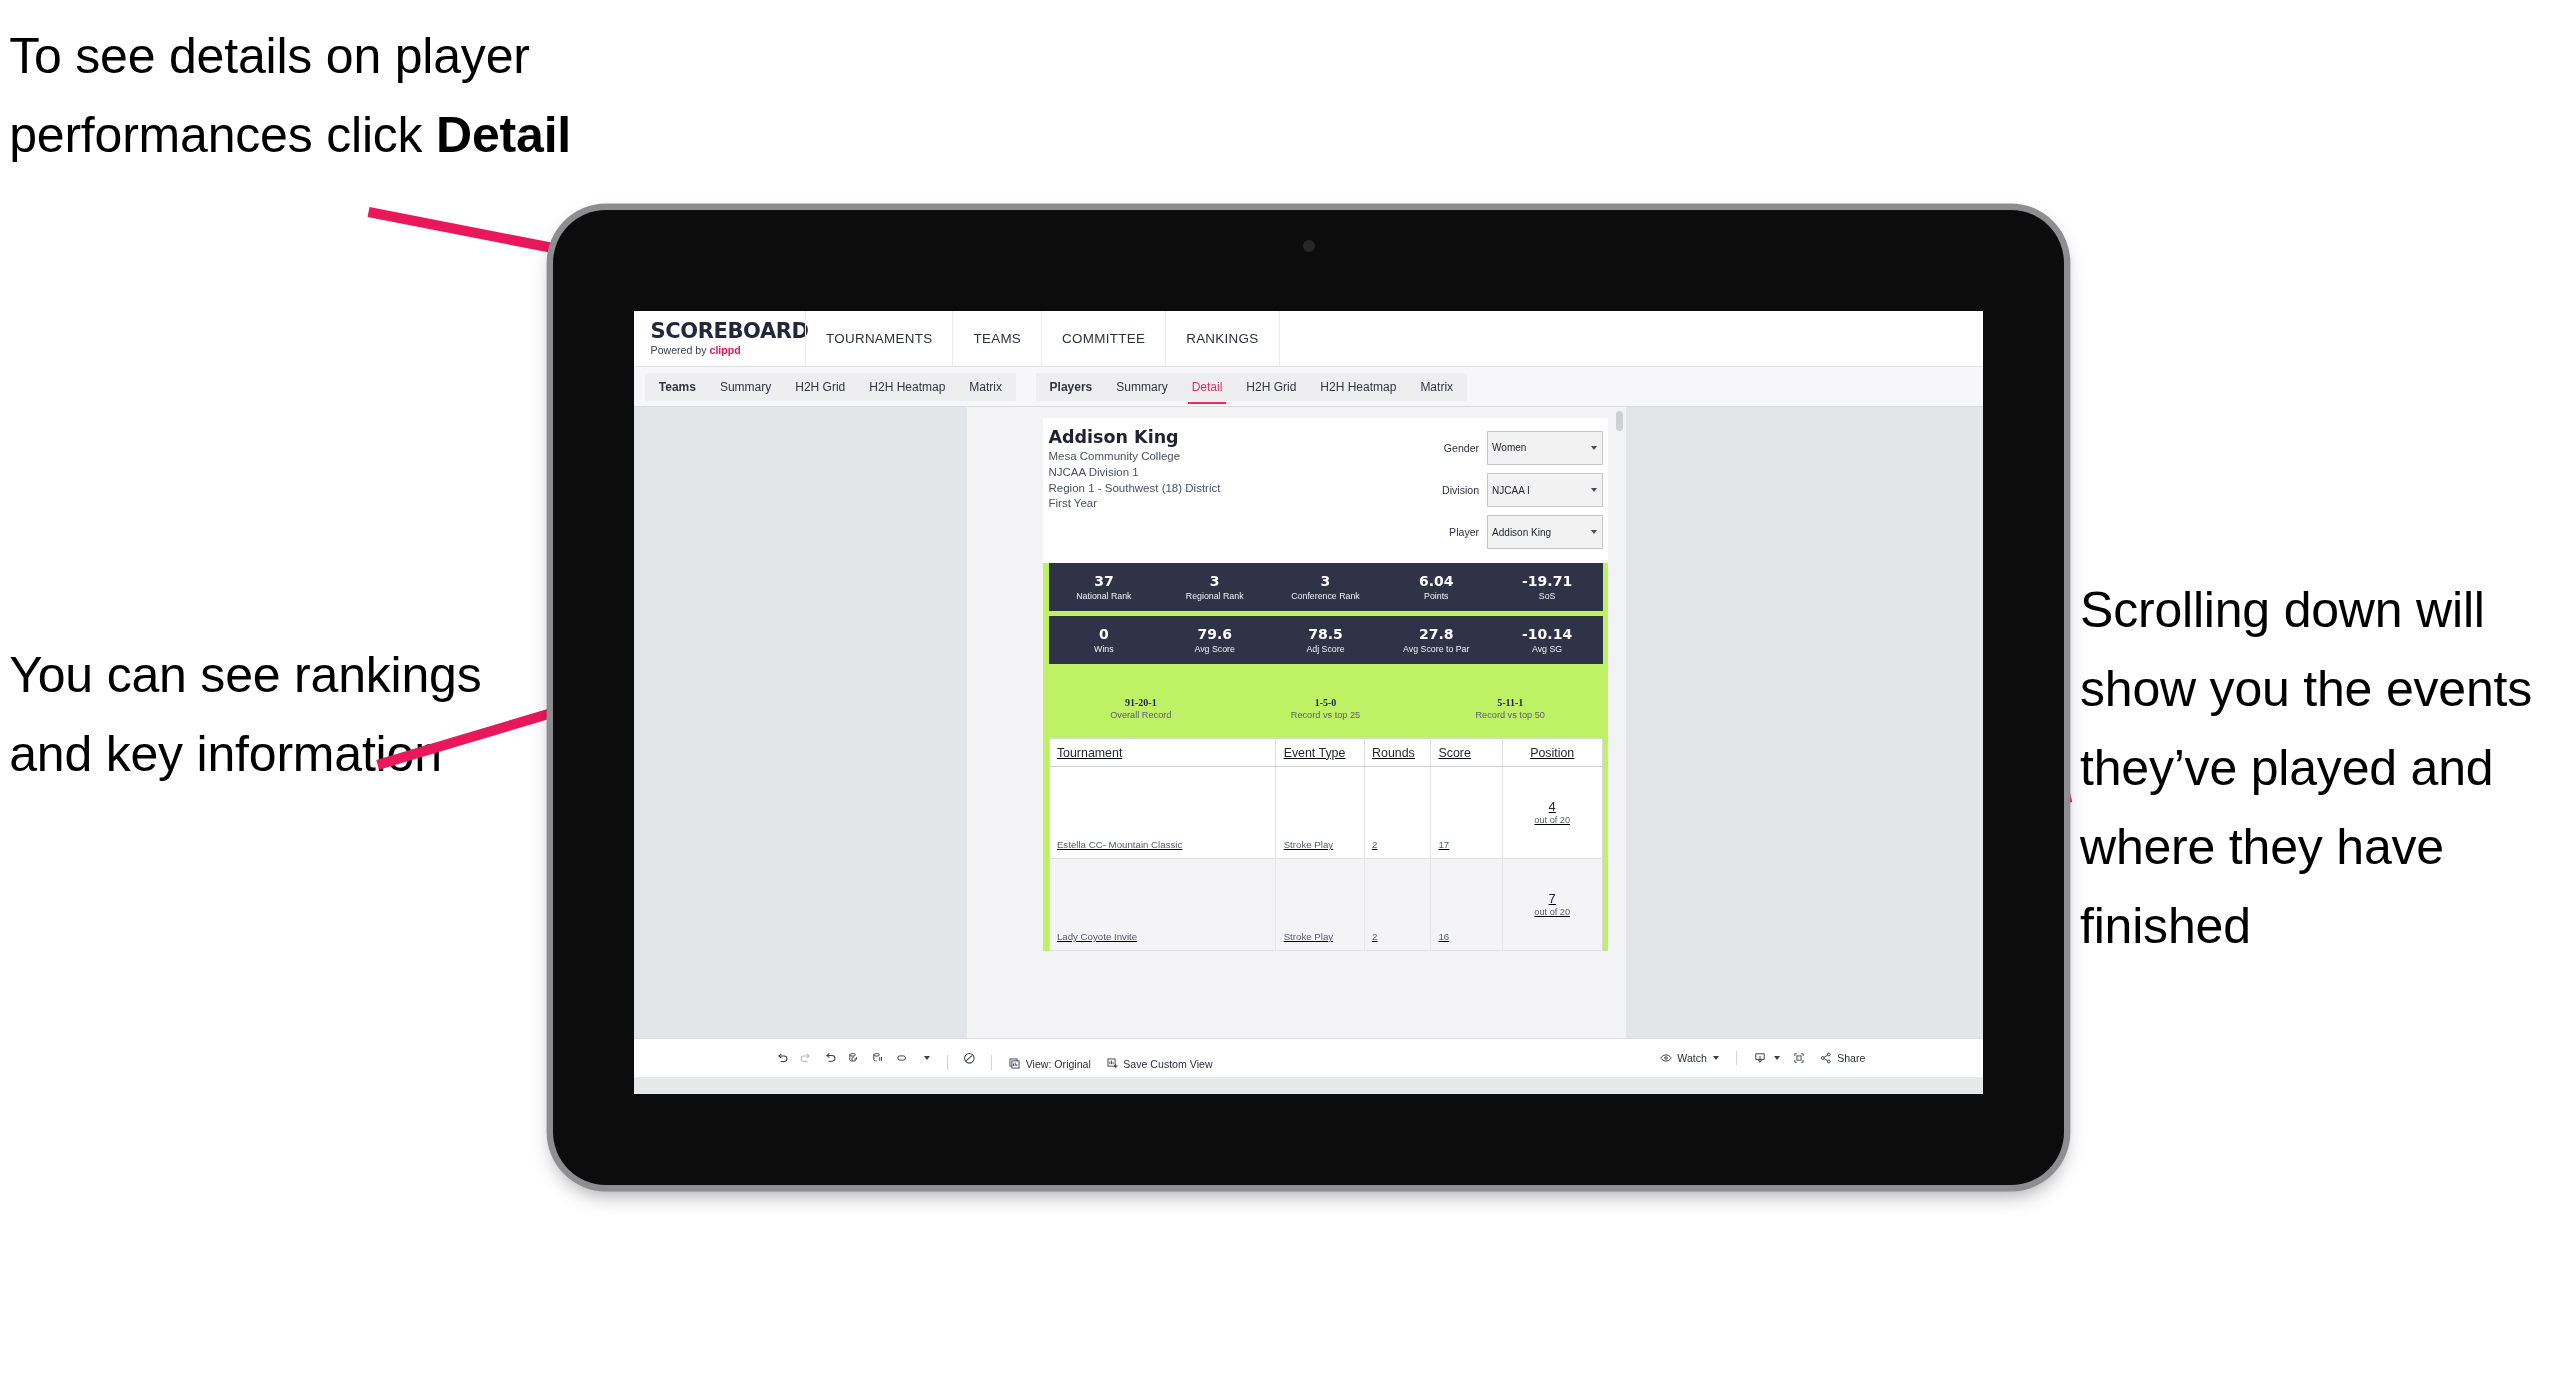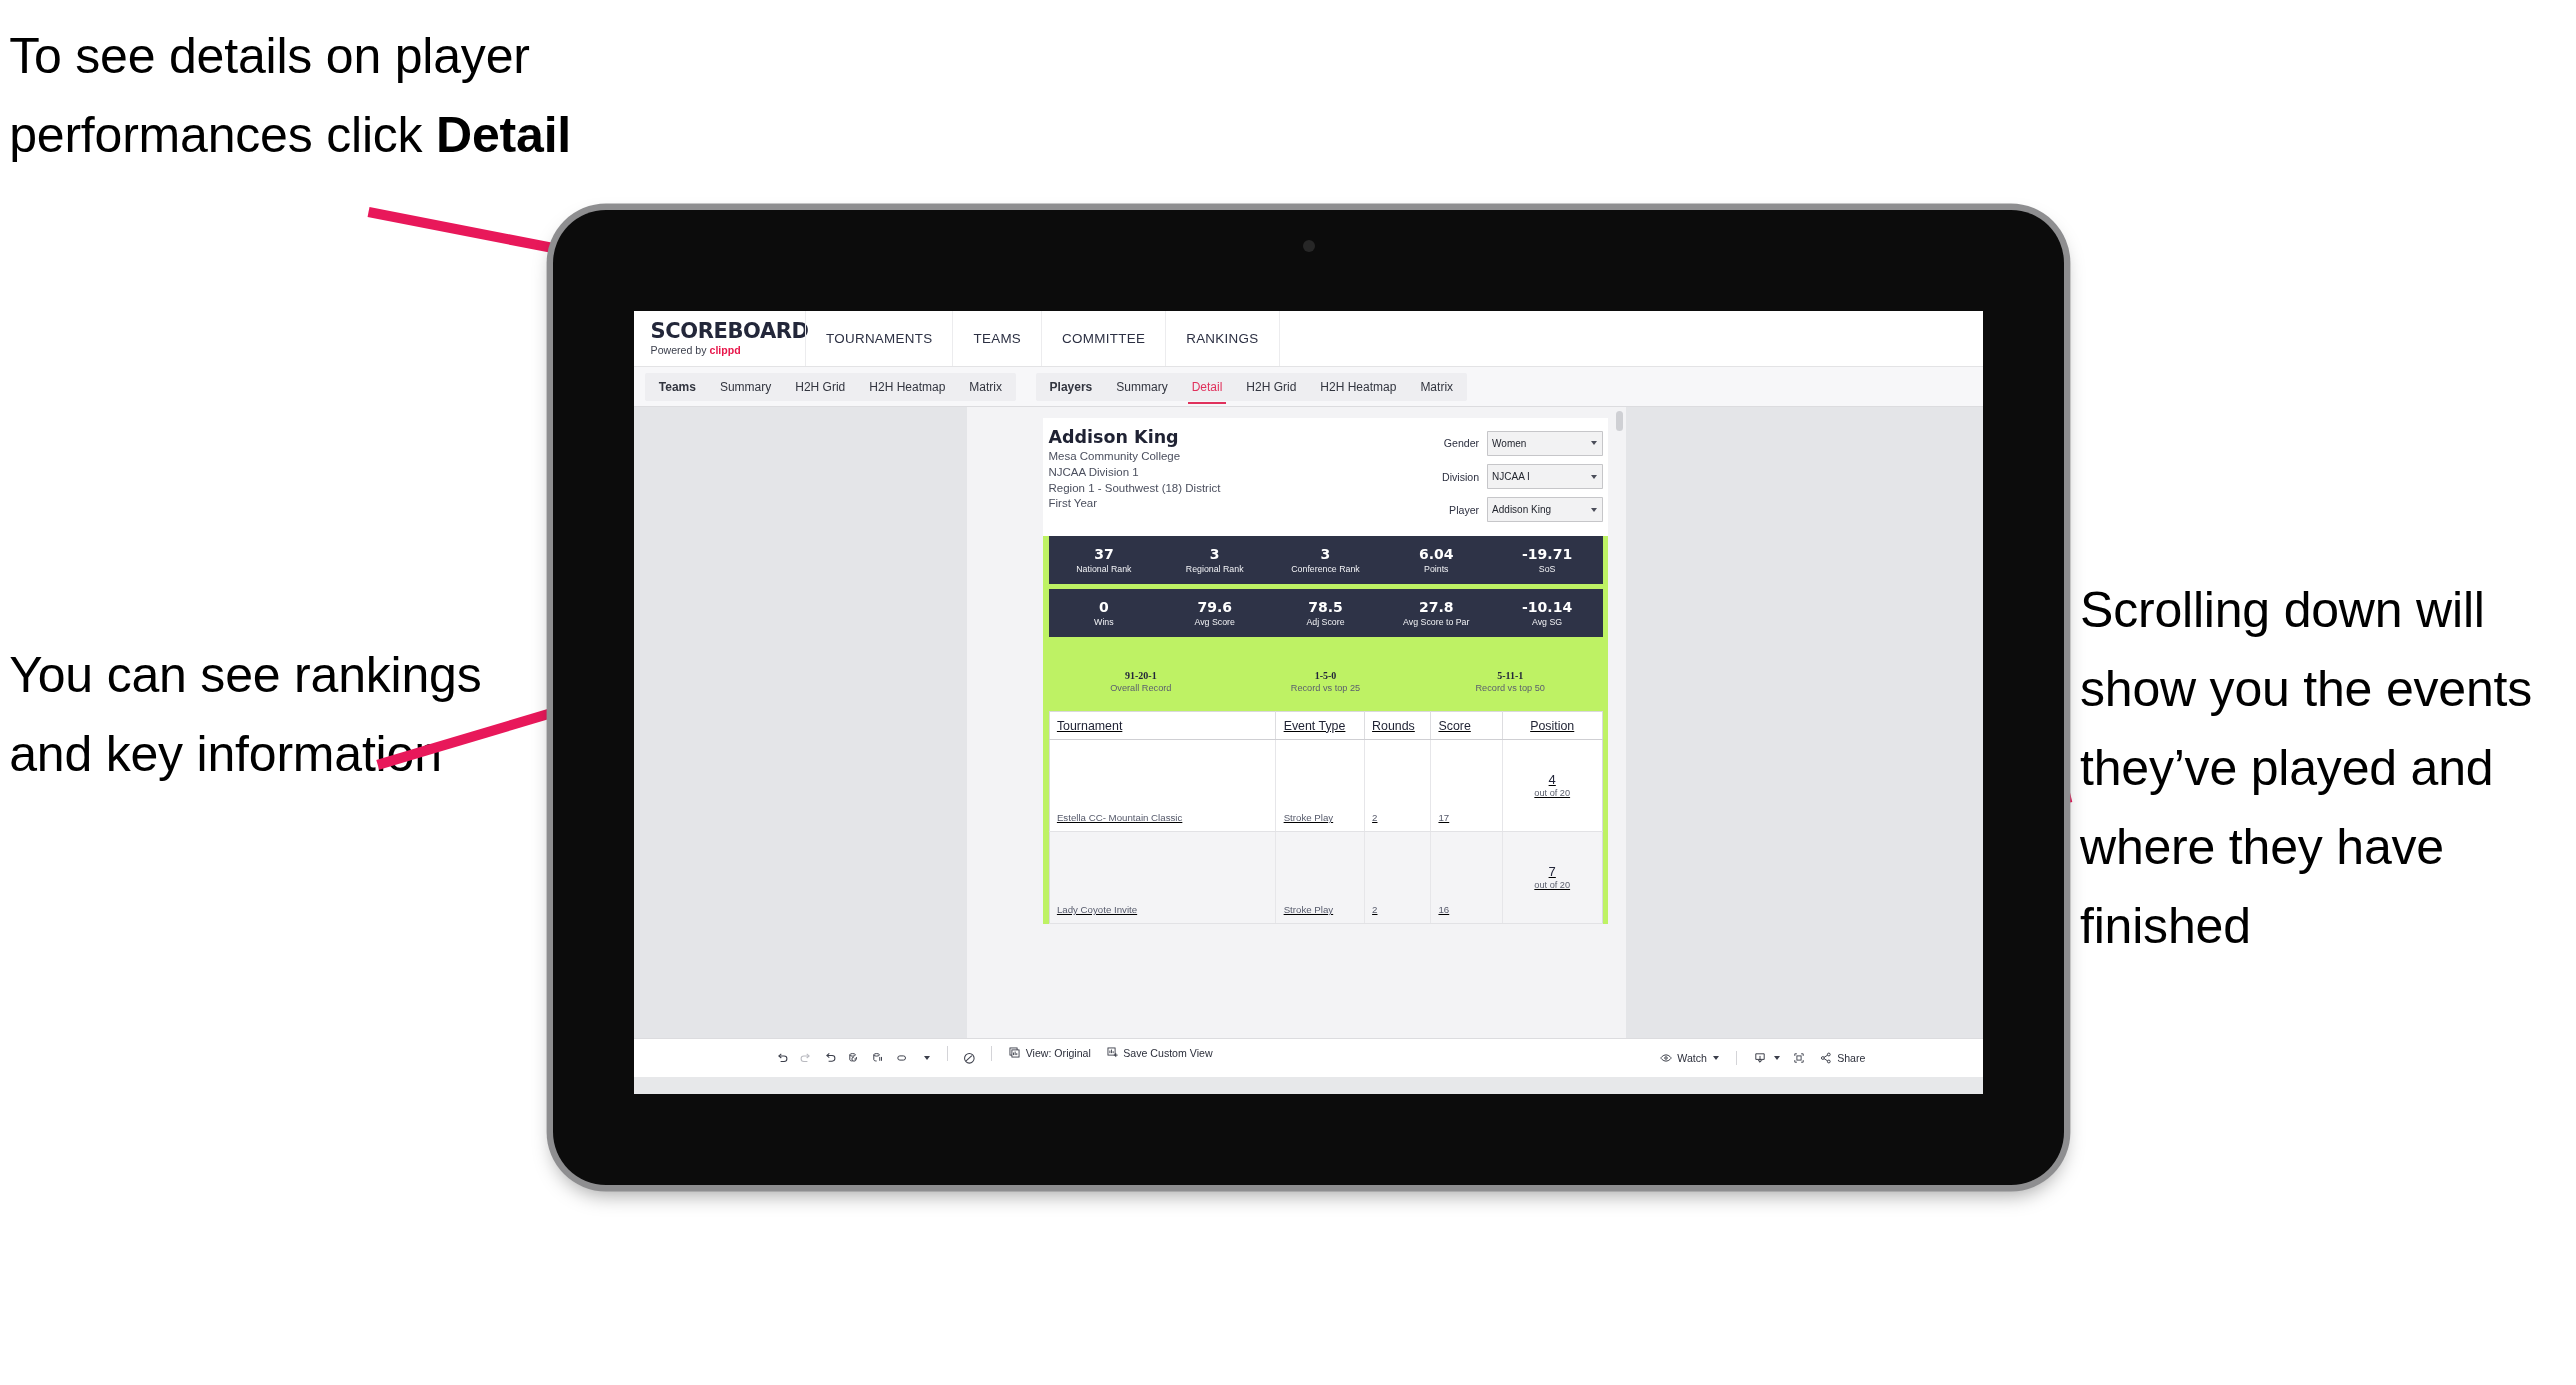--- a/index.html
+++ b/index.html
@@ -211,21 +211,21 @@
     margin-bottom: 8.3px;
   }
   .filter-label {
     font-size: 10.6px;
     color: #2d3040;
     margin-right: 7.4px;
     text-align: right;
   }
   .filter-select {
     width: 116px;
-    height: 25px;
+    height: 34px;
     background: #f2f2f3;
     border: 0.9px solid #c6c6c9;
     border-radius: 0.9px;
     display: flex;
     align-items: center;
     justify-content: space-between;
     padding: 0 4.6px;
     box-sizing: border-box;
     font-size: 10px;
     color: #23262f;
@@ -343,21 +343,21 @@
     height: 38px;
     background: #ffffff;
     border-top: 0.9px solid #dcdcdf;
     display: flex;
     align-items: center;
     padding: 0 9.2px;
     position: relative;
   }
   .tb-left {
     display: flex;
-    align-items: flex-start;
+    align-items: flex-end;
     margin-left: 127px;
   }
   .tb-btn {
     width: 24px; height: 24px;
     display: flex;
     align-items: center;
     justify-content: center;
     color: #3b3e4a;
     cursor: pointer;
   }

